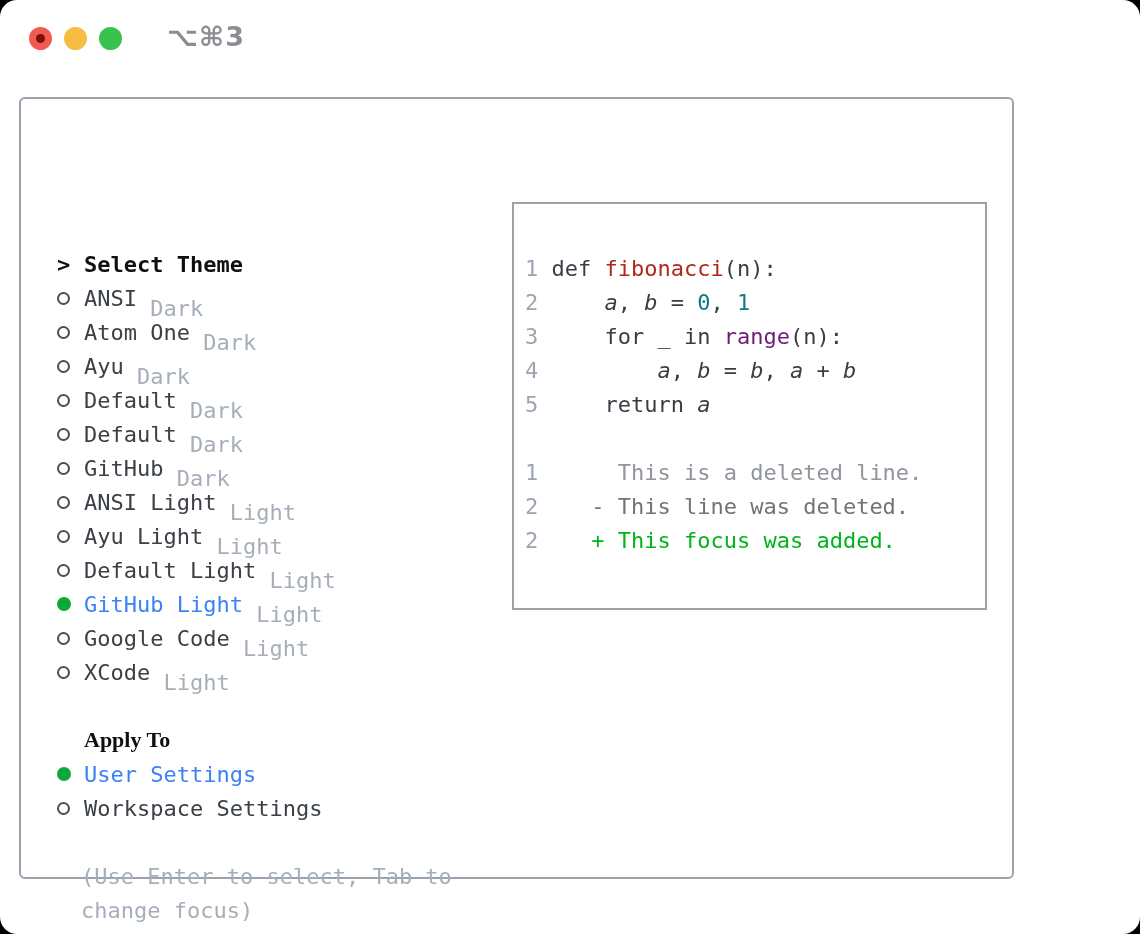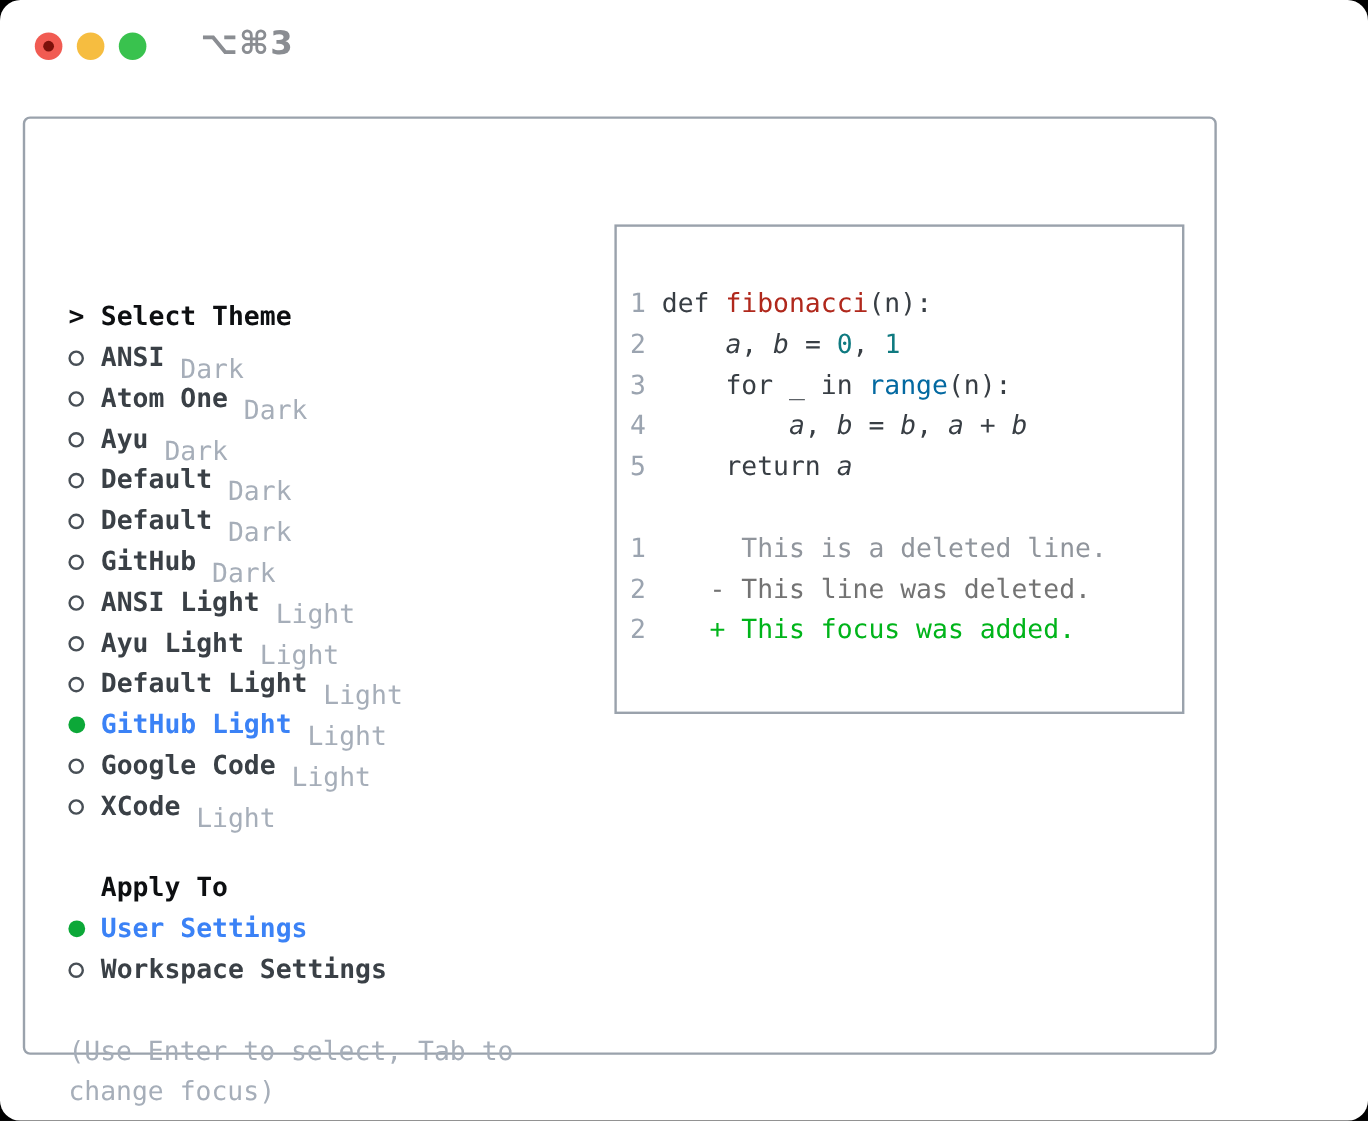--- a/index.html
+++ b/index.html
@@ -33,45 +33,45 @@
     border: 2px solid #9aa2ac; border-radius: 6px; background: #fff;
   }
 
   .leftcol { position: absolute; left: 36px; top: 148px; }
   .trow {
     height: 34px; display: flex; align-items: center;
     font-size: 22px; white-space: pre; color: #3a4046;
   }
   .trow.blank { height: 34px; }
   .theader, .applyhdr, .pheading { font-weight: 700; color: #0d0f11; }
-  .applyhdr { padding-left: 27px; }
+  .applyhdr { padding-left: 27px; font-family: Liberation Serif, serif; }
   .prompt { display: inline-block; width: 27px; color: #0d0f11; }
   .bullet {
     display: inline-block; width: 13px; height: 13px; border-radius: 50%;
     border: 2px solid #484f56; margin-right: 14px; flex: 0 0 13px;
   }
   .bullet.filled { border: none; width: 14px; height: 14px; flex-basis: 14px; background: #0ca838; margin-right: 13px; }
-  .tname { color: #3a4046; font-weight: bold; }
+  .tname { color: #3a4046; }
   .theme-row.selected .tname, .apply-row.selected .tname { color: #3b82f6; }
   .tvariant { color: #a6aeb9; margin-top: 21px; }
-  .help { color: #a6aeb9; }
+  .help { color: #a6aeb9; margin-left: 24px; }
 
   
   .pheading { position: absolute; left: 502px; top: 148px; height: 34px; line-height: 34px; font-size: 22px; }
   .preview-box {
-    position: absolute; left: 491px; top: 88px; width: 475px; height: 408px;
+    position: absolute; left: 491px; top: 103px; width: 475px; height: 408px;
     border: 2px solid #9aa2ac; background: #fff;
   }
   .preview-lines { position: absolute; left: 11px; top: 48px; }
   .cline { height: 34px; line-height: 34px; font-size: 22px; white-space: pre; }
   .gutter { color: #9ba4b0; }
   .tok-code    { color: #383e44; }
   .tok-func    { color: #b0281c; }
   .tok-num     { color: #0f7a80; }
-  .tok-builtin { color: #0369a1; }
+  .tok-builtin { color: #701a75; }
   .tok-var     { color: #383e44; font-style: italic; }
   .diff-context { color: #90959c; }
   .diff-deleted { color: #737373; }
   .diff-added   { color: #00b41a; }
 </style>
 </head>
 <body>
 
 <div class="window">
 

